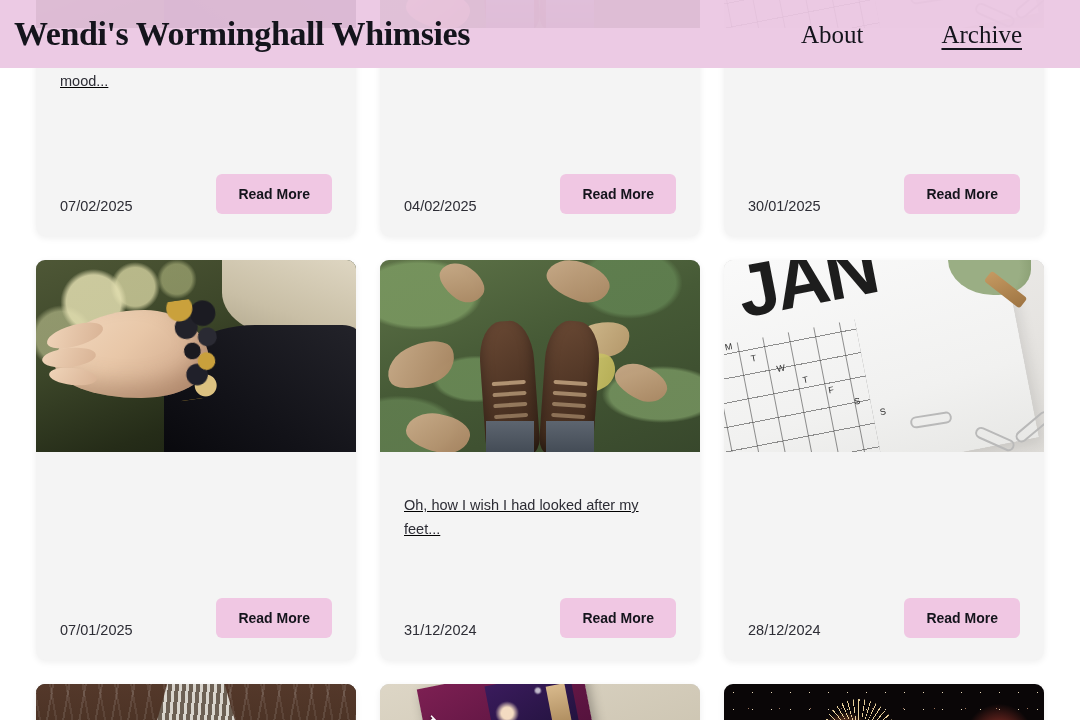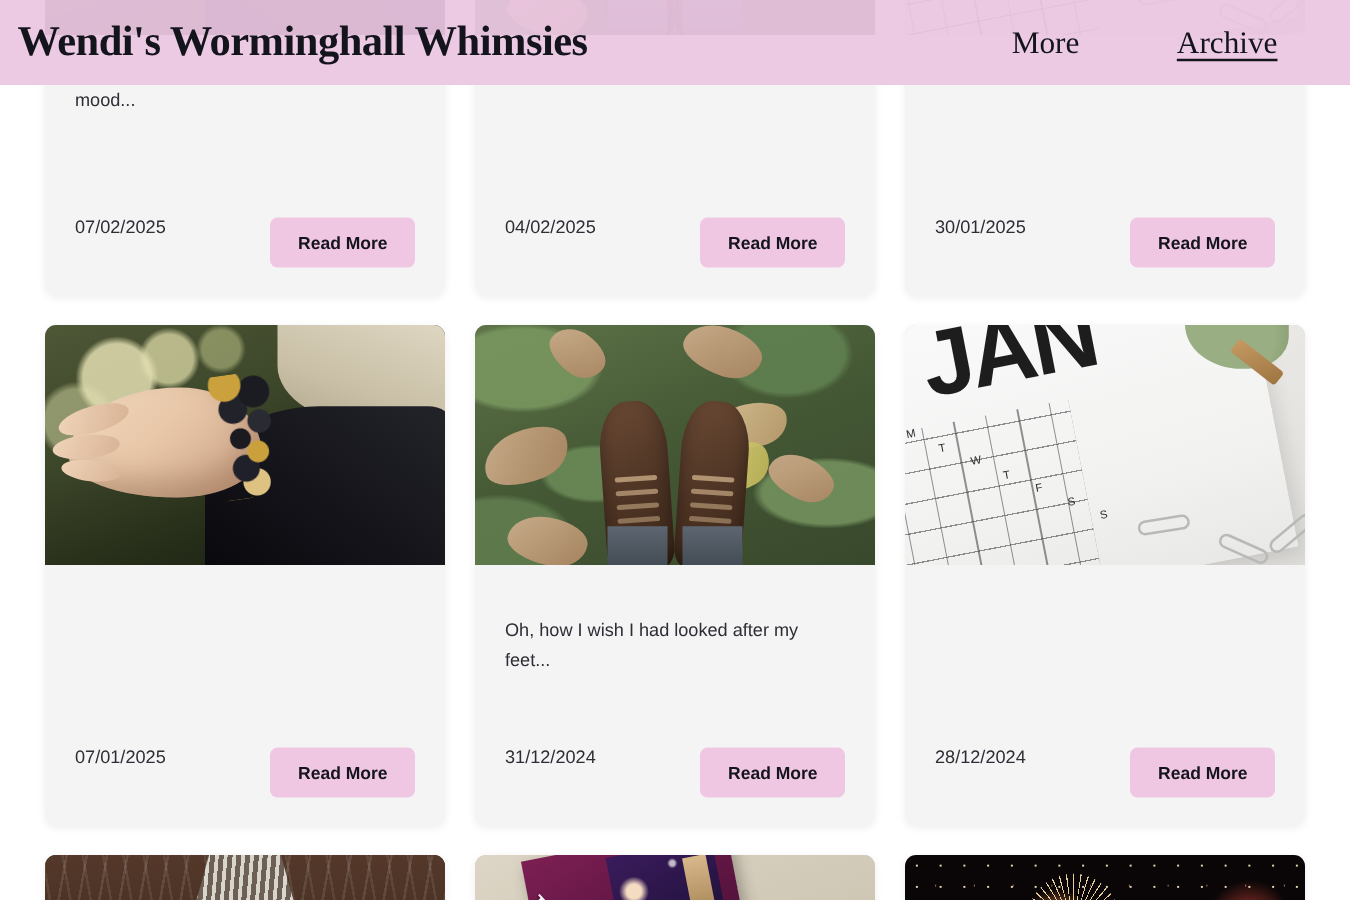--- a/index.html
+++ b/index.html
@@ -90,41 +90,42 @@
     flex: 0 0 192px;
     position: relative;
     overflow: hidden;
     background: #cfcfcf;
   }
   .card-body {
     padding: 24px 24px 0 24px;
     flex: 1 1 auto;
     display: flex;
     flex-direction: column;
+    text-decoration: underline;
   }
   .card-title {
     font-family: "Liberation Serif", serif;
     font-size: 25px;
     font-weight: 700;
     color: #14141c;
     line-height: 1.15;
     letter-spacing: -0.2px;
   }
   .card-excerpt {
     margin-top: 18px;
     font-family: "Liberation Sans", sans-serif;
     font-size: 14.5px;
     color: #2d2d35;
     line-height: 1.65;
   }
   .card-footer {
     margin-top: auto;
     padding: 0 24px 22px 24px;
     display: flex;
-    align-items: flex-start;
+    align-items: flex-end;
     justify-content: space-between;
   }
   .card-date {
     font-family: "Liberation Sans", sans-serif;
     font-size: 14.5px;
     color: #2d2d35;
   }
   .read-more {
     background: #f0c7e3;
     color: #14141c;
@@ -527,18 +528,18 @@
         </div>
       </div>
 
     </div>
 
   </div>
 
   <header class="site-header">
     <div class="site-title">Wendi's Worminghall Whimsies</div>
     <nav class="nav">
-      <a class="nav-link" href="#">More</a>
+      <a class="nav-link" href="#">About</a>
       <a class="nav-link active" href="#">Archive</a>
     </nav>
   </header>
 
 </div>
 
 </body></html>

